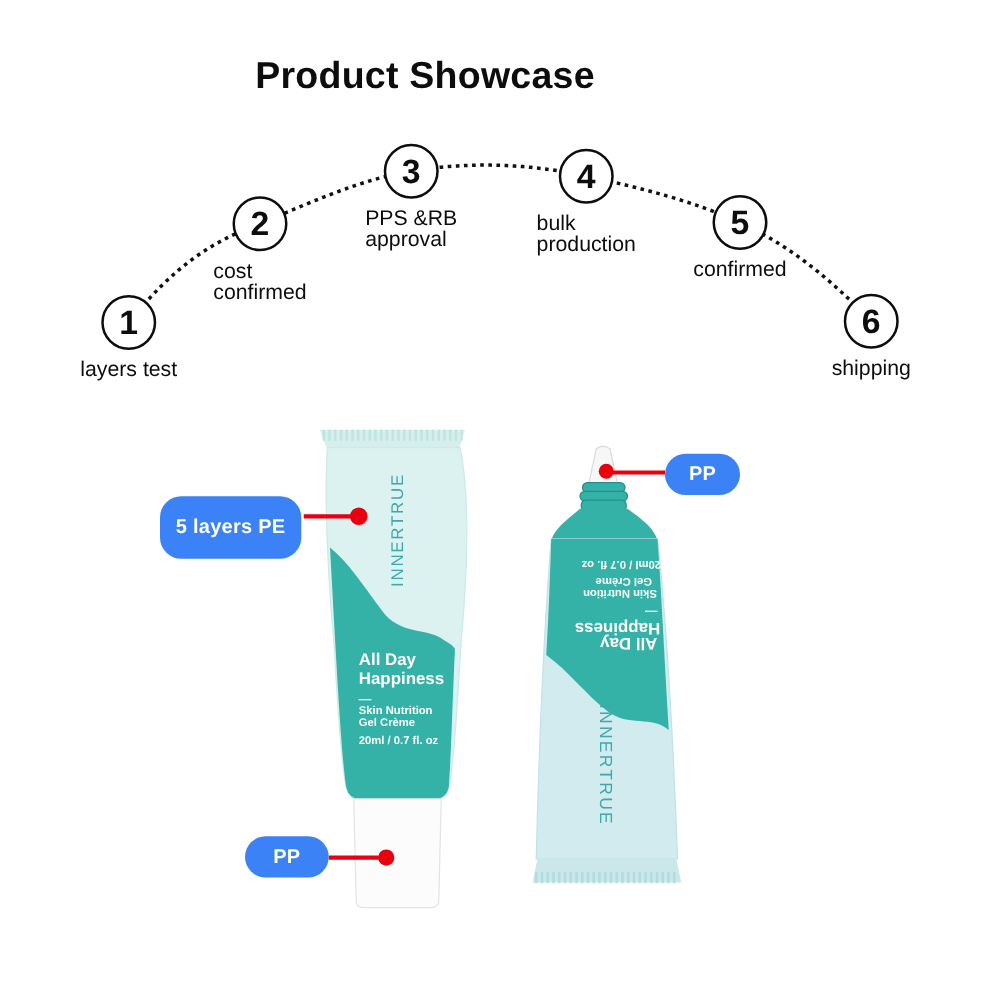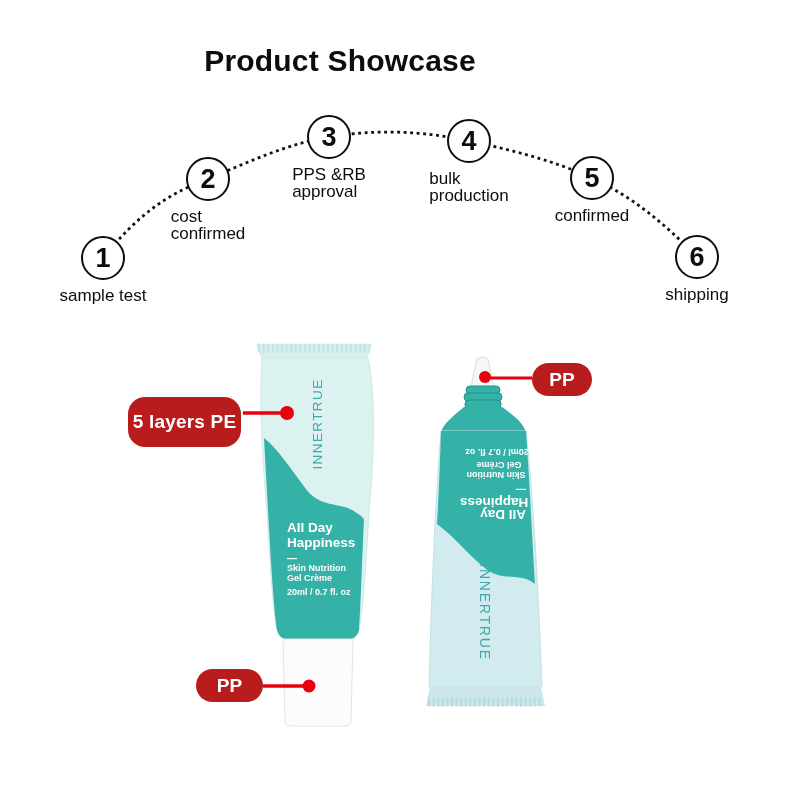--- a/index.html
+++ b/index.html
@@ -18,23 +18,23 @@
     width:44px;height:44px;border-radius:50%;background:#ffffff;
     border:2px solid #0d0d0d;box-sizing:border-box;
     display:flex;align-items:center;justify-content:center;
     font-size:27px;font-weight:700;color:#0d0d0d;
   }
   .step-label{
     margin-top:7px;font-size:17px;line-height:17px;color:#0d0d0d;
     text-align:left;white-space:pre-line;
   }
   .badge{
-    position:absolute;background:#b91c1c;color:#ffffff;border-radius:17px;
+    position:absolute;background:#3b82f6;color:#ffffff;border-radius:17px;
     display:flex;align-items:center;justify-content:center;
-    font-weight:700;font-size:19px;letter-spacing:0.2px;
+    font-weight:700;font-size:16px;letter-spacing:0.2px;
   }
   .badge-pe{left:128px;top:397px;width:113px;height:50px;}
   .badge-pp-cap{left:196px;top:669px;width:67px;height:33px;}
   .badge-pp-nozzle{left:532px;top:363px;width:60px;height:33px;}
   .tube-text{font-family:"Liberation Sans", sans-serif;}
 </style>
 </head>
 <body>
 
 <h1 class="page-title">Product Showcase</h1>
@@ -100,21 +100,21 @@
     <circle cx="309" cy="686" r="6.5" stroke="none"></circle>
     <path d="M489,378 H532" stroke-width="3.2"></path>
     <circle cx="485" cy="377" r="6" stroke="none"></circle>
   </g>
 </svg>
 
 <div class="step" style="left:23px;top:236px;">
   <div class="step-circle">
     <span>1</span>
   </div>
-  <div class="step-label">sample test</div>
+  <div class="step-label">layers test</div>
 </div>
 <div class="step" style="left:128px;top:157px;">
   <div class="step-circle">
     <span>2</span>
   </div>
   <div class="step-label">cost
 confirmed</div>
 </div>
 <div class="step" style="left:249px;top:115px;">
   <div class="step-circle">

